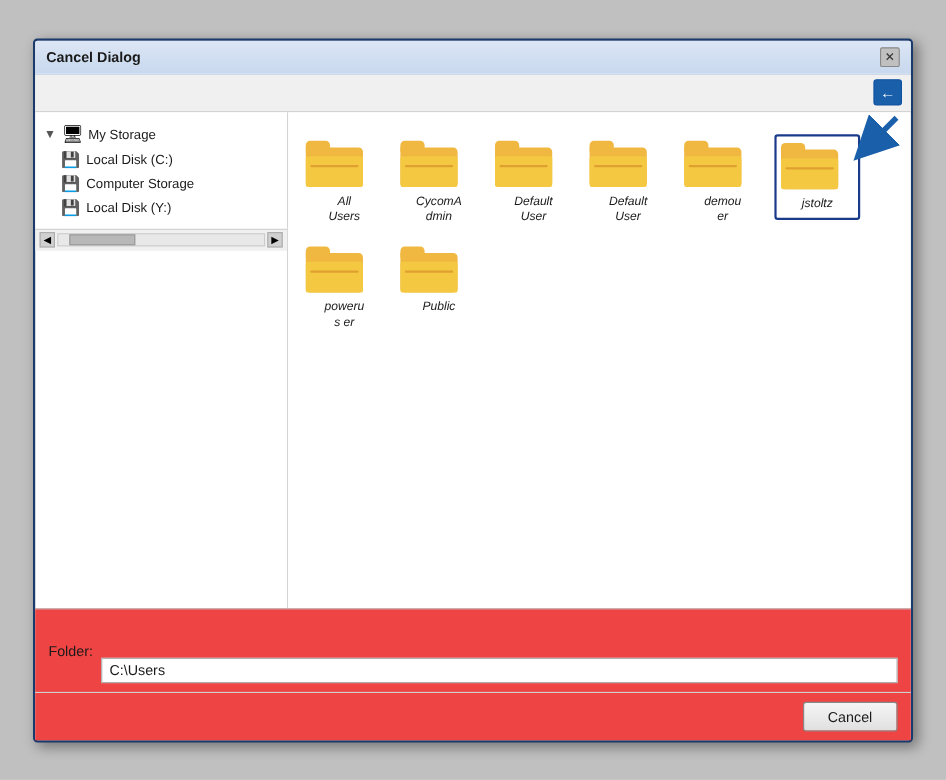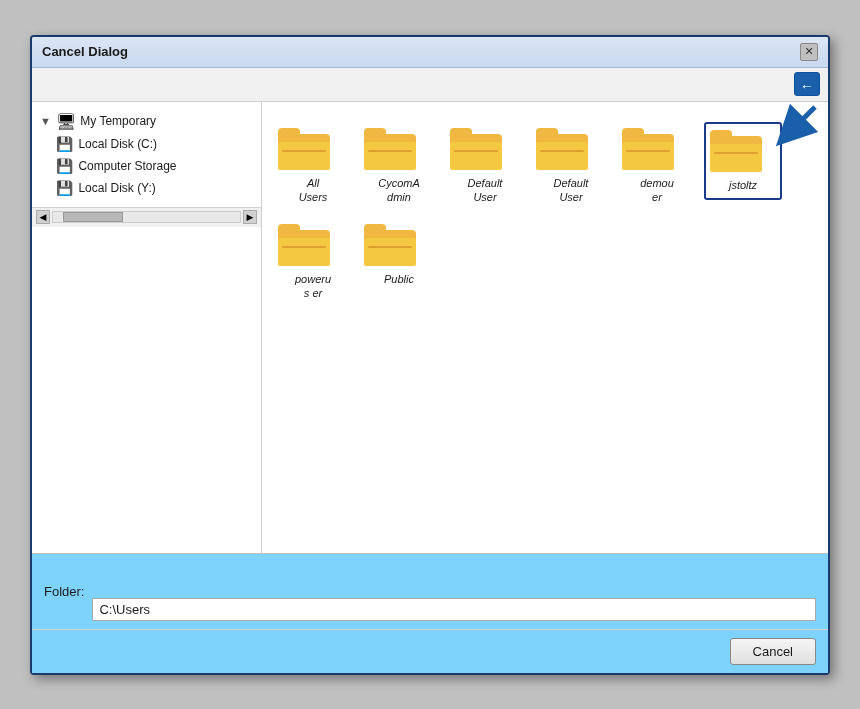--- a/index.html
+++ b/index.html
@@ -201,21 +201,21 @@
       color: #1a1a1a;
       text-align: center;
       margin-top: 4px;
       line-height: 1.3;
       word-break: break-word;
       max-width: 76px;
     }
     
     .bottom-section {
       border-top: 1px solid #c0c0c0;
-      background: #7dd3fc;
+      background: #ef4444;
     }
     .folder-path-row {
       display: flex;
       align-items: center;
       padding: 8px 12px;
       border-bottom: 1px solid #d0d0d0;
     }
     .folder-label-text {
       font-size: 13px;
       color: #1a1a1a;
@@ -324,21 +324,21 @@
   </div>
 
   <div class="main-area">
 
     <div style="display:flex; flex-direction:column; width:230px; border-right:1px solid #d0d0d0;">
       <div class="tree-panel">
 
         <div class="tree-node">
           <span class="tree-toggle">▼</span>
           <span class="tree-icon">🖥</span>
-          <span class="tree-label">My Temporary</span>
+          <span class="tree-label">My Storage</span>
         </div>
 
         <div class="tree-children">
           <div class="tree-child-node">
             <span class="drive-icon">💾</span>
             <span class="tree-label">Local Disk (C:)</span>
           </div>
           <div class="tree-child-node">
             <span class="drive-icon">💾</span>
             <span class="tree-label">Computer Storage</span>

